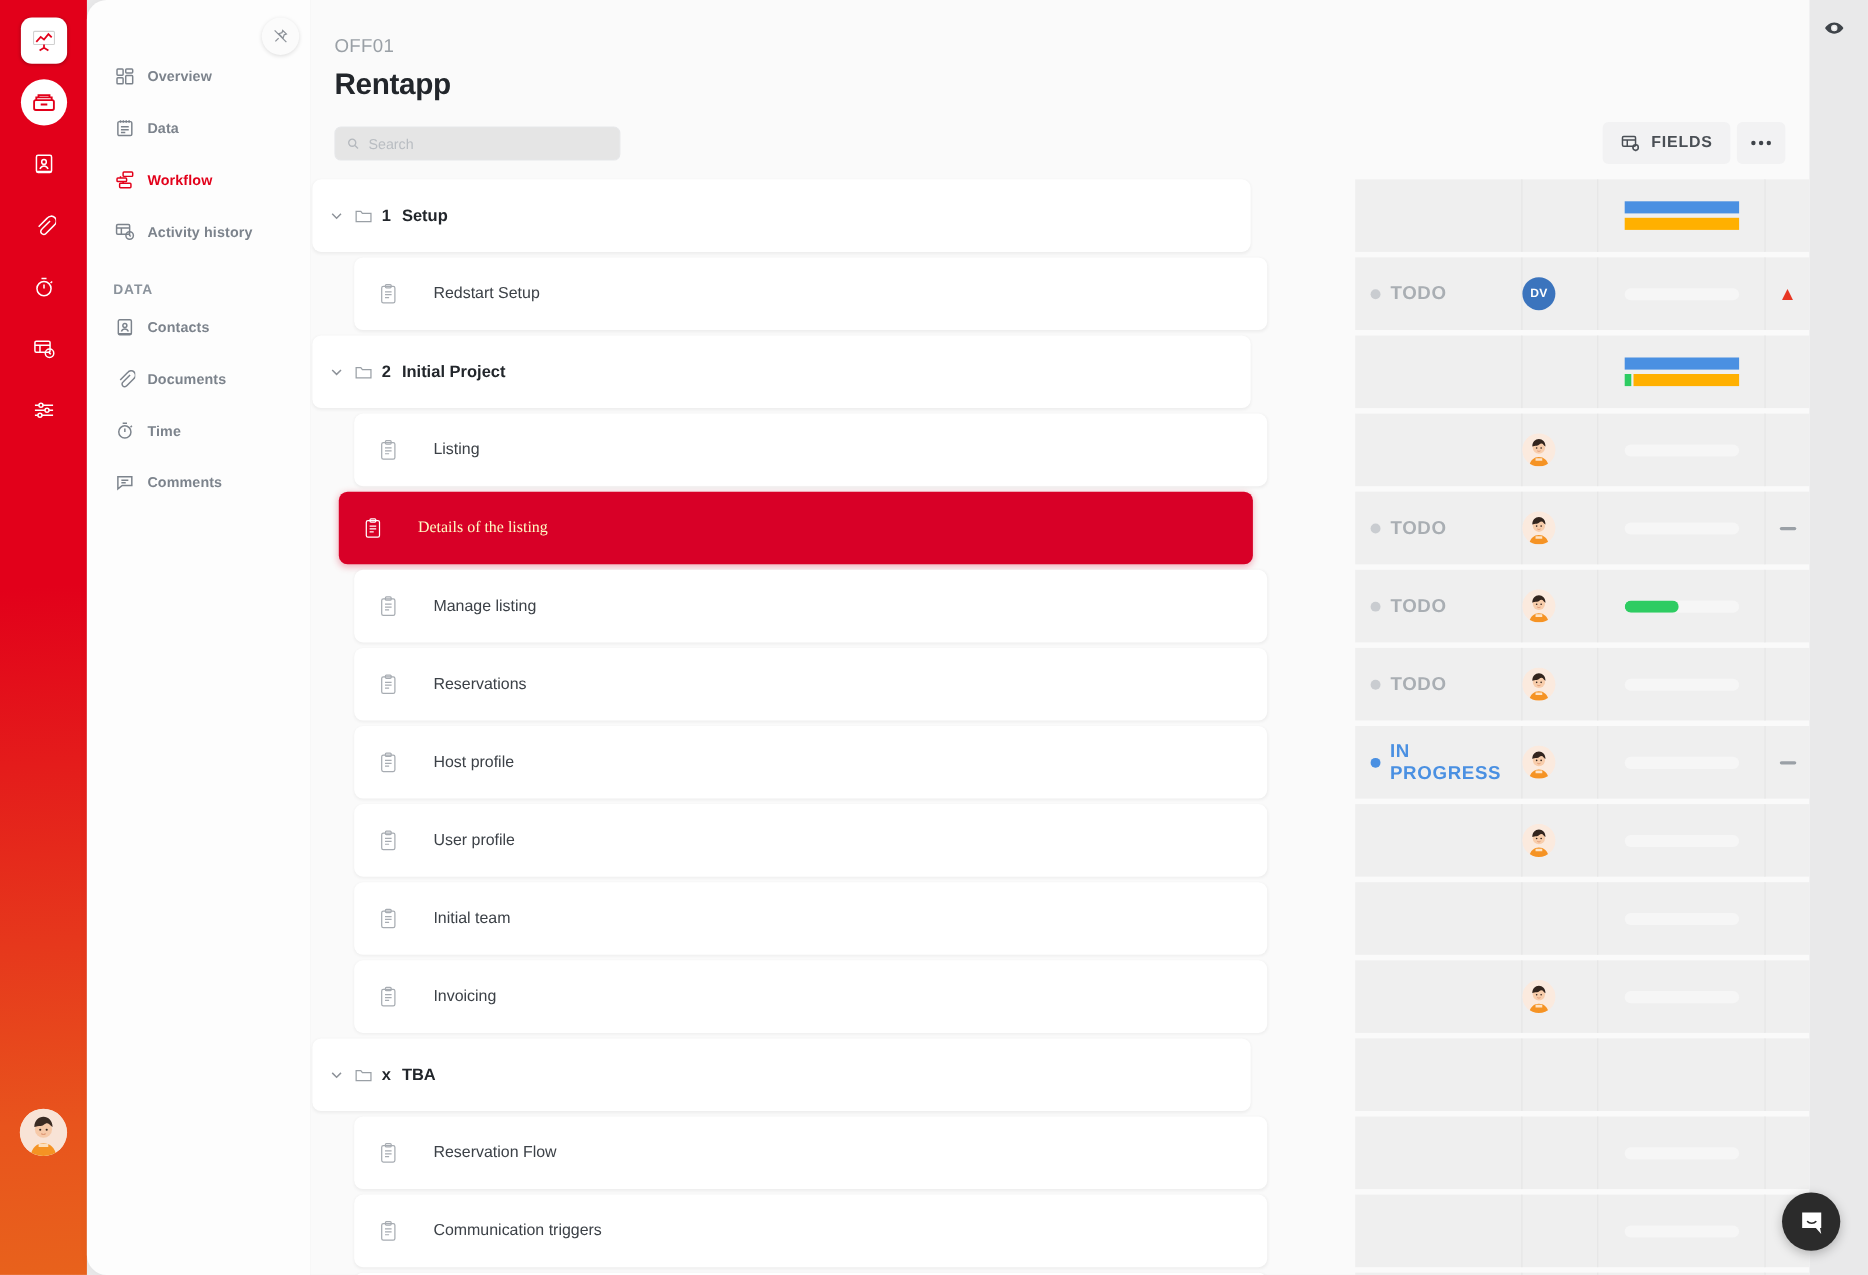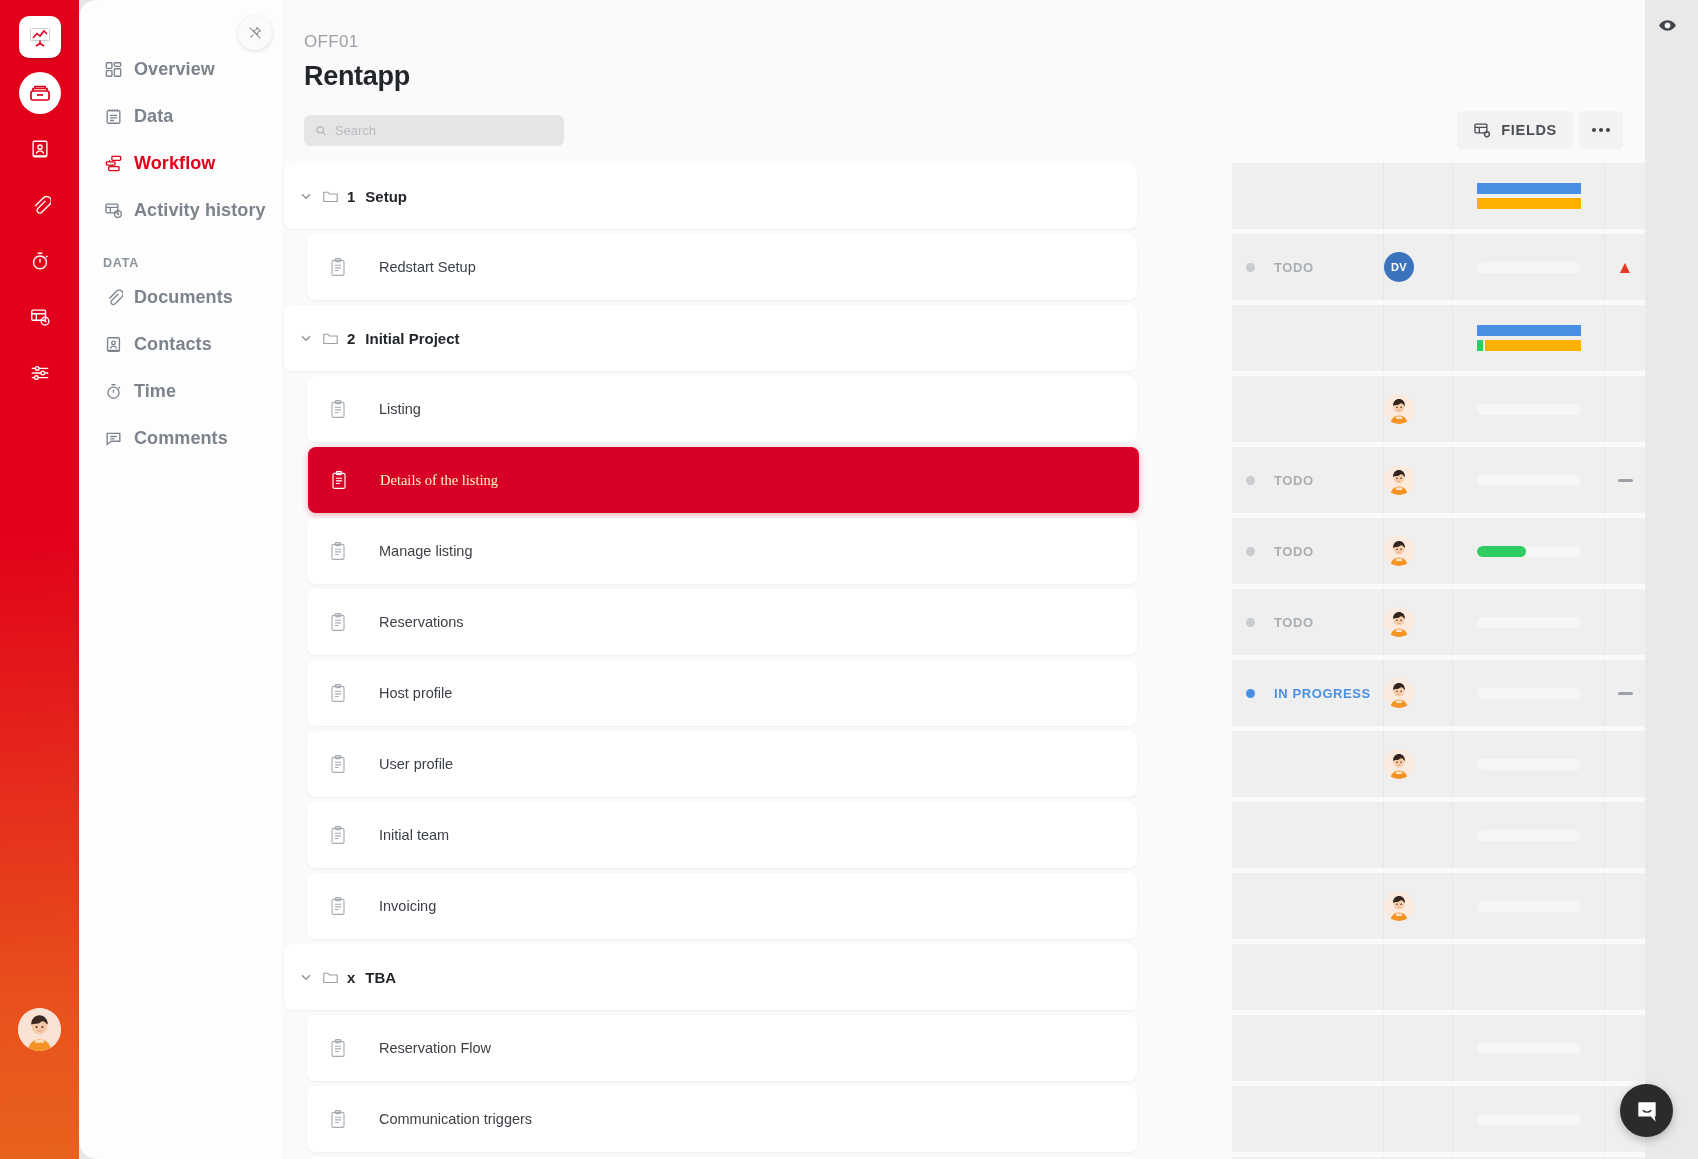--- a/index.html
+++ b/index.html
@@ -41,21 +41,21 @@
   .pin-btn {
     position:absolute; right: 10px; top: 16px;
     width: 34px; height: 34px; border-radius: 50%;
     background: #fbfbfb; box-shadow: 0 1px 4px rgba(0,0,0,.13);
     display:flex; align-items:center; justify-content:center;
   }
   .menu-list { padding-top: 46px; }
   .menu-item {
     display:flex; align-items:center; gap: 11px;
     padding: 0 0 0 24px; height: 47px;
-    color: #7c838c; font-size: 18px; font-weight: 700;
+    color: #7c838c; font-size: 13px; font-weight: 700;
     letter-spacing: .1px;
   }
   .menu-item.active { color: #e2001a; }
   .menu-item .mi-icon { width: 20px; height: 20px; display:flex; align-items:center; justify-content:center; flex: 0 0 20px; }
   .menu-section {
     padding: 22px 0 4px 24px; font-size: 12.5px; font-weight: 700;
     color: #8b939c; letter-spacing: .8px;
   }
 
   
@@ -108,37 +108,37 @@
   .c-last   { width: 41px; justify-content:center; }
   .cell + .cell { border-left: 1px solid #e4e4e4; }
 
   .label-card {
     position: absolute; left: 0; top: 0; height: 66px;
     background: #fff; border-radius: 8px;
     box-shadow: 0 1px 3px rgba(0,0,0,.055);
     display: flex; align-items:center;
   }
   .row.group .label-card { left: 2px; width: 853px; padding-left: 14px; gap: 8px; }
-  .row.task  .label-card { left: 25px; width: 830px; padding-left: 22px; gap: 32px; }
+  .row.task  .label-card { left: 40px; width: 830px; padding-left: 22px; gap: 32px; }
   .row.task.selected .label-card {
     background: #d80027; left: 26px; width: 831px;
     box-shadow: 0 2px 7px rgba(216,0,39,.30);
   }
   .row.task.selected .task-name { color:#fef9c3;font-family:Liberation Serif, serif; }
   .row.task.selected .clip path, .row.task.selected .clip rect,
   .row.task.selected .clip line, .row.task.selected .clip circle { stroke:#fff; }
 
   .group-num { font-size: 15px; font-weight: 700; color: #22262b; }
   .group-name { font-size: 15px; font-weight: 700; color: #22262b; margin-left: 2px; }
   .task-name { font-size: 14.5px; color: #3c4147; }
   .chev { width: 16px; height: 16px; flex:0 0 16px; }
   .folder { width: 17px; height: 17px; flex:0 0 17px; }
   .clip { width: 18px; height: 21px; flex: 0 0 18px; }
 
-  .status { display:flex; align-items:center; gap: 19px; font-size: 13px; font-weight: 700; letter-spacing: .6px; }
+  .status { display:flex; align-items:center; gap: 9px; font-size: 17px; font-weight: 700; letter-spacing: .6px; }
   .status .sdot { width: 9px; height: 9px; border-radius:50%; }
   .status.todo { color:#a9aeb3; } .status.todo .sdot { background:#c9ccd0; }
   .status.inprogress { color:#4a90e2; } .status.inprogress .sdot { background:#4a90e2; }
 
   .av { width: 30px; height: 30px; border-radius: 50%; overflow:hidden; background:#fbe9e0; }
   .av.initials {
     background:#3b74bd; color:#fff; font-size: 11px; font-weight:700;
     display:flex; align-items:center; justify-content:center; letter-spacing:.3px;
   }
 
@@ -298,36 +298,36 @@
           </svg>
         </span>
         <span>Activity history</span>
       </div>
 
       <div class="menu-section">DATA</div>
 
       <div class="menu-item">
         <span class="mi-icon">
           <svg width="19" height="19" viewBox="0 0 24 24" fill="none" stroke="currentColor" stroke-width="1.7">
-            <path d="M18 7.5l-8 8a3 3 0 104.2 4.2l8-8a5 5 0 10-7-7l-8.5 8.5"></path>
-          </svg>
-        </span>
-        <span>Documents</span>
-      </div>
-
-      <div class="menu-item">
-        <span class="mi-icon">
-          <svg width="19" height="19" viewBox="0 0 24 24" fill="none" stroke="currentColor" stroke-width="1.7">
             <rect x="4.5" y="3.5" width="15" height="17" rx="1.6"></rect>
             <circle cx="12" cy="10" r="2.3"></circle>
             <path d="M8 17c.7-2 2.2-3 4-3s3.3 1 4 3"></path>
             <path d="M4.5 19.5h15"></path>
           </svg>
         </span>
         <span>Contacts</span>
+      </div>
+
+      <div class="menu-item">
+        <span class="mi-icon">
+          <svg width="19" height="19" viewBox="0 0 24 24" fill="none" stroke="currentColor" stroke-width="1.7">
+            <path d="M18 7.5l-8 8a3 3 0 104.2 4.2l8-8a5 5 0 10-7-7l-8.5 8.5"></path>
+          </svg>
+        </span>
+        <span>Documents</span>
       </div>
 
       <div class="menu-item">
         <span class="mi-icon">
           <svg width="19" height="19" viewBox="0 0 24 24" fill="none" stroke="currentColor" stroke-width="1.7">
             <circle cx="12" cy="13.5" r="7"></circle>
             <path d="M12 13.5V9.5M9.5 3.5h5M18.5 8l1.6-1.6"></path>
           </svg>
         </span>
         <span>Time</span>

